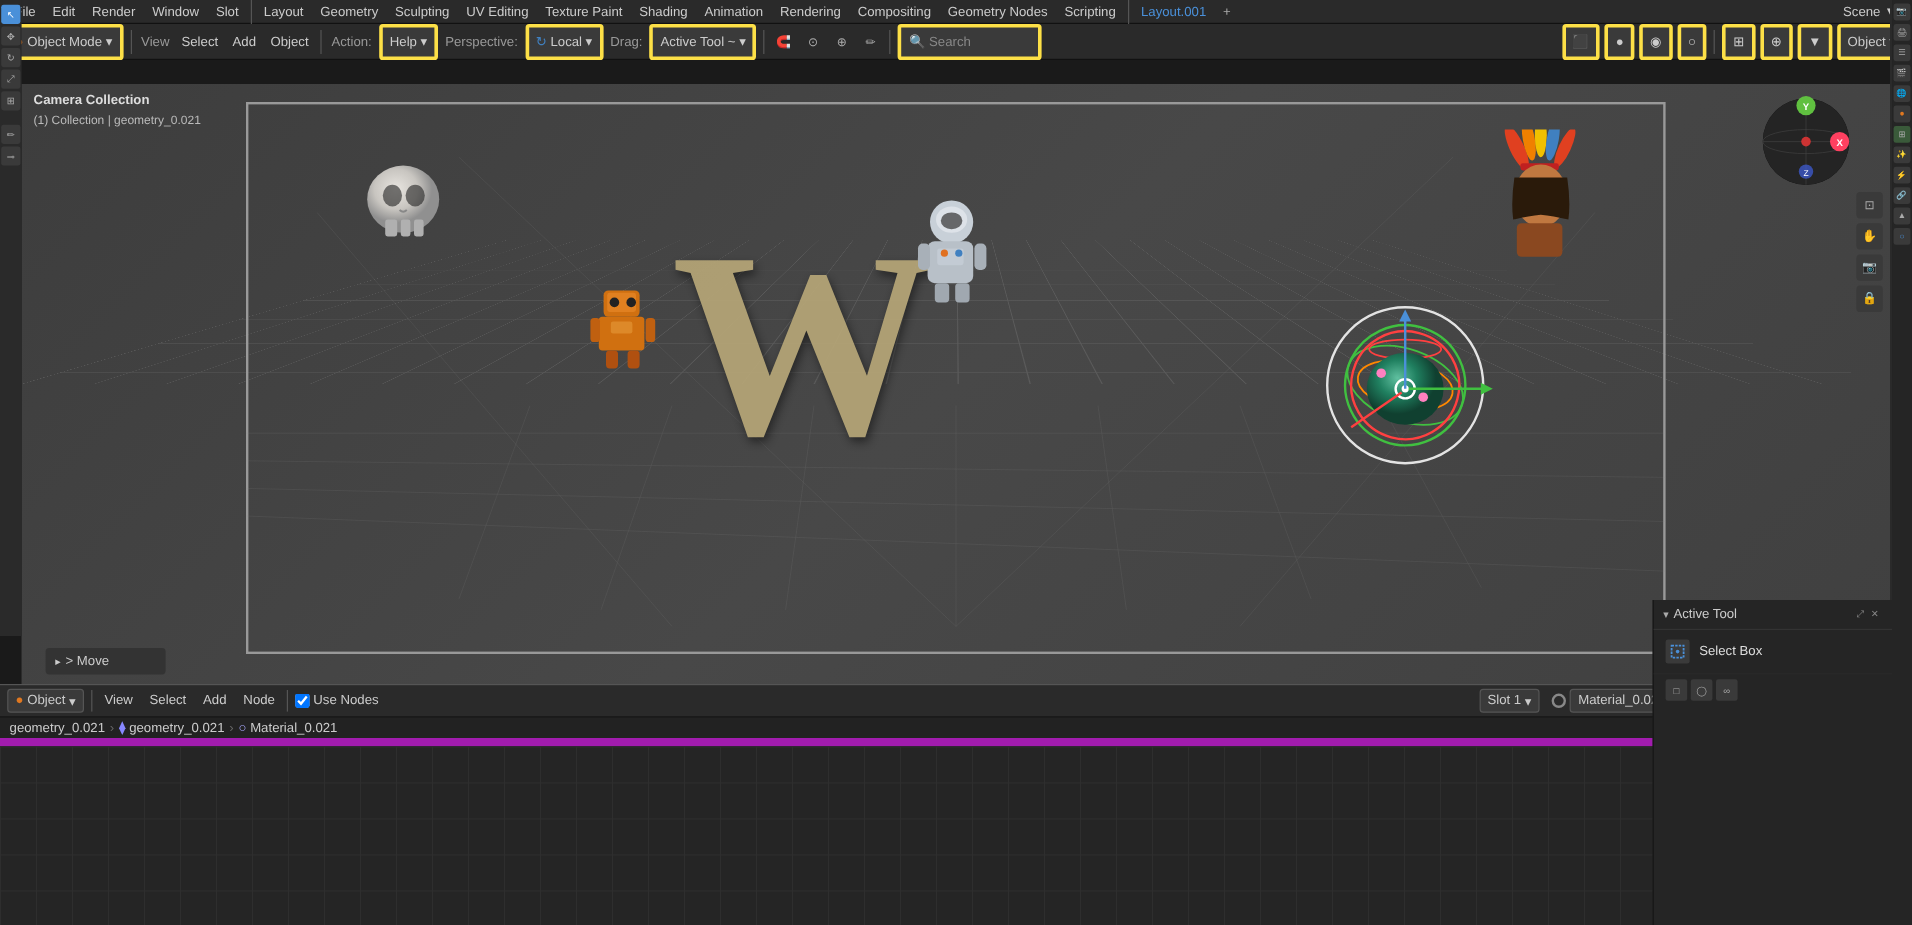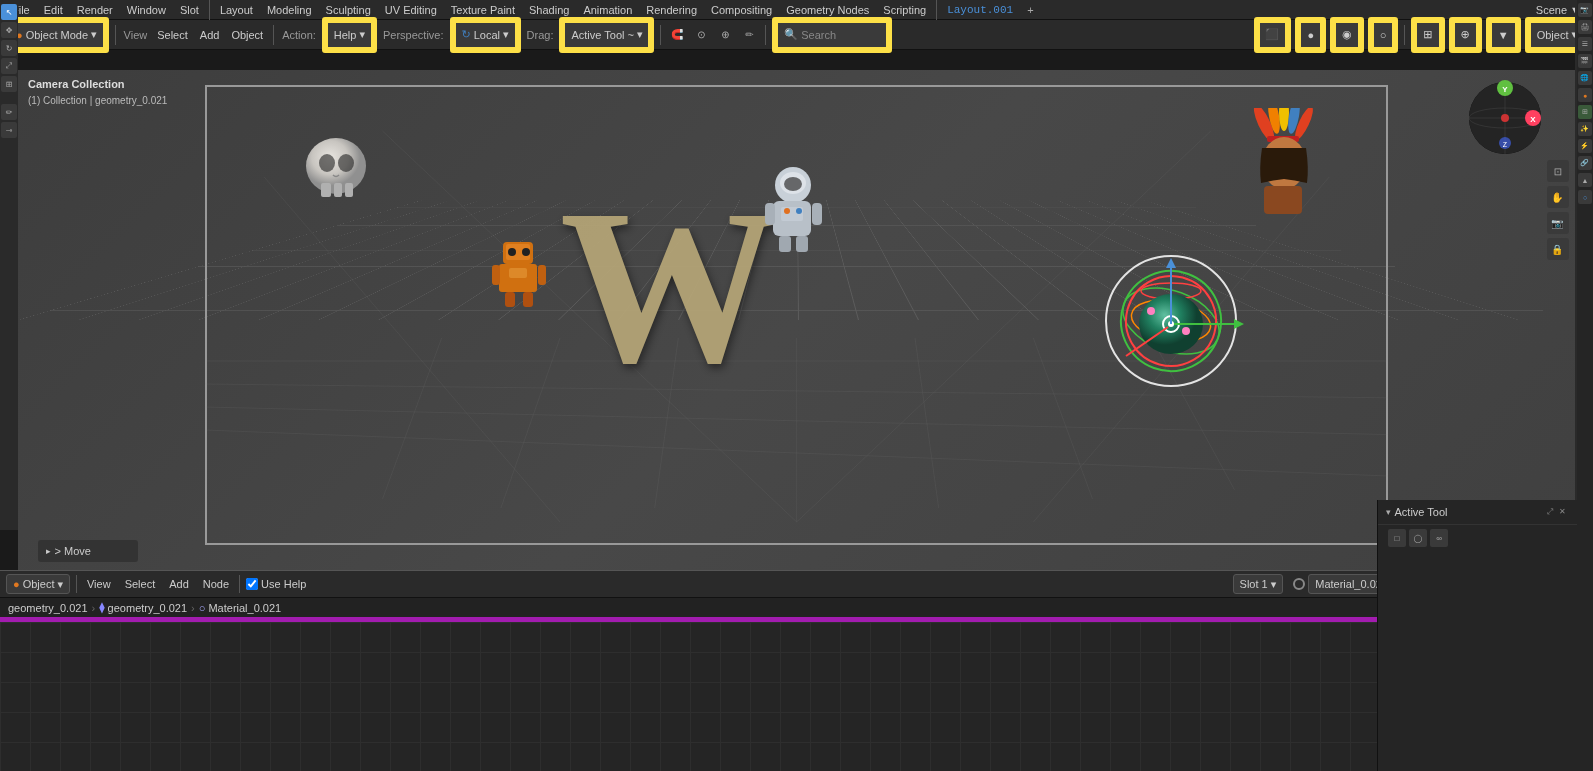--- a/index.html
+++ b/index.html
@@ -41,21 +41,21 @@
       display: flex;
       align-items: center;
       padding: 0 4px;
       gap: 4px;
       border-bottom: 1px solid #111;
     }
     .toolbar-btn {
       height: 14px;
       padding: 12px 6px;
       background: #3a3a3a;
-      border: 6px solid #fde047;
+      border: 3px solid #fde047;
       border-radius: 3px;
       color: #ccc;
       font-size: 11px;
       cursor: pointer;
       display: flex;
       align-items: center;
       gap: 3px;
       white-space: nowrap;
     }
     .toolbar-sep { width: 1px; height: 20px; background: #555; margin: 0 2px; }
@@ -252,21 +252,21 @@
     .checkbox-wrap input { width: 12px; height: 12px; }
 
     
     .breadcrumb-bar {
       height: 24px;
       background: #222;
       display: flex;
       align-items: center;
       padding: 0 8px;
       gap: 4px;
-      border-bottom: 5px solid #a21caf;
+      border-bottom: 7px solid #a21caf;
       font-size: 11px;
       color: #aaa;
     }
     .breadcrumb-sep { color: #666; }
 
     
     .node-area {
       flex: 1;
       background: #252525;
       position: relative;
@@ -410,32 +410,32 @@
 <body>
 
 <div class="top-menu">
   <div class="menu-item">File</div>
   <div class="menu-item">Edit</div>
   <div class="menu-item">Render</div>
   <div class="menu-item">Window</div>
   <div class="menu-item">Slot</div>
   <div class="toolbar-sep"></div>
   <div class="menu-item">Layout</div>
-  <div class="menu-item">Modeling</div>
+  <div class="menu-item">Geometry</div>
   <div class="menu-item">Sculpting</div>
   <div class="menu-item">UV Editing</div>
   <div class="menu-item">Texture Paint</div>
   <div class="menu-item">Shading</div>
   <div class="menu-item">Animation</div>
   <div class="menu-item">Rendering</div>
   <div class="menu-item">Compositing</div>
   <div class="menu-item">Geometry Nodes</div>
   <div class="menu-item">Scripting</div>
   <div class="toolbar-sep"></div>
-  <div class="menu-item" style="color:#4a90d9;font-family:Liberation Mono, monospace;">Layout.001</div>
+  <div class="menu-item" style="color:#4a90d9;">Layout.001</div>
   <div class="menu-item" style="color:#aaa;">+</div>
   <div style="flex:1"></div>
   <div class="menu-item">Scene ▼</div>
 </div>
 
 <div class="toolbar">
   <div class="toolbar-btn">
     <span style="color:#e07820;">●</span>
     <span>Object Mode</span>
     <span>▾</span>
@@ -729,21 +729,21 @@
       <span>▾</span>
     </div>
     <div style="flex:0 0 1px;height:18px;background:#555;"></div>
     <span style="padding:0 4px;color:#ccc;cursor:pointer;font-size:11px;">View</span>
     <span style="padding:0 4px;color:#ccc;cursor:pointer;font-size:11px;">Select</span>
     <span style="padding:0 4px;color:#ccc;cursor:pointer;font-size:11px;">Add</span>
     <span style="padding:0 4px;color:#ccc;cursor:pointer;font-size:11px;">Node</span>
     <div style="flex:0 0 1px;height:18px;background:#555;"></div>
     <div class="checkbox-wrap">
       <input type="checkbox" checked="" style="">
-      <span>Use Help</span>
+      <span>Use Nodes</span>
     </div>
     <div style="flex:1"></div>
 
     <div class="node-btn">
       <span>Slot 1</span>
       <span>▾</span>
     </div>
     <div style="display:flex;align-items:center;gap:3px;margin-left:4px;">
       <div style="width:12px;height:12px;border-radius:50%;border:2px solid #888;"></div>
       <div class="node-btn">
@@ -794,20 +794,29 @@
 
 <div class="active-tool-panel">
   <div class="active-tool-header">
     <span class="triangle">▾</span>
     <span>Active Tool</span>
     <div style="margin-left:auto;display:flex;gap:2px;">
       <div style="width:10px;height:10px;font-size:8px;color:#888;cursor:pointer;">⤢</div>
       <div style="width:10px;height:10px;font-size:8px;color:#888;cursor:pointer;">✕</div>
     </div>
   </div>
+  <div class="active-tool-item">
+    <div class="tool-icon-box">
+      <svg width="14" height="14" viewBox="0 0 14 14">
+        <rect x="2" y="2" width="10" height="10" fill="none" stroke="#4a90d9" stroke-width="1.5" stroke-dasharray="2,1"></rect>
+        <circle cx="7" cy="7" r="1.5" fill="#4a90d9"></circle>
+      </svg>
+    </div>
+    <span>Select Box</span>
+  </div>
   <div class="tool-icons-row">
     <div class="tool-icon-sm">□</div>
     <div class="tool-icon-sm">◯</div>
     <div class="tool-icon-sm">∞</div>
   </div>
 </div>
 
 <div class="right-tabs">
   <div class="rtab active">Node</div>
   <div class="rtab">Tool</div>

